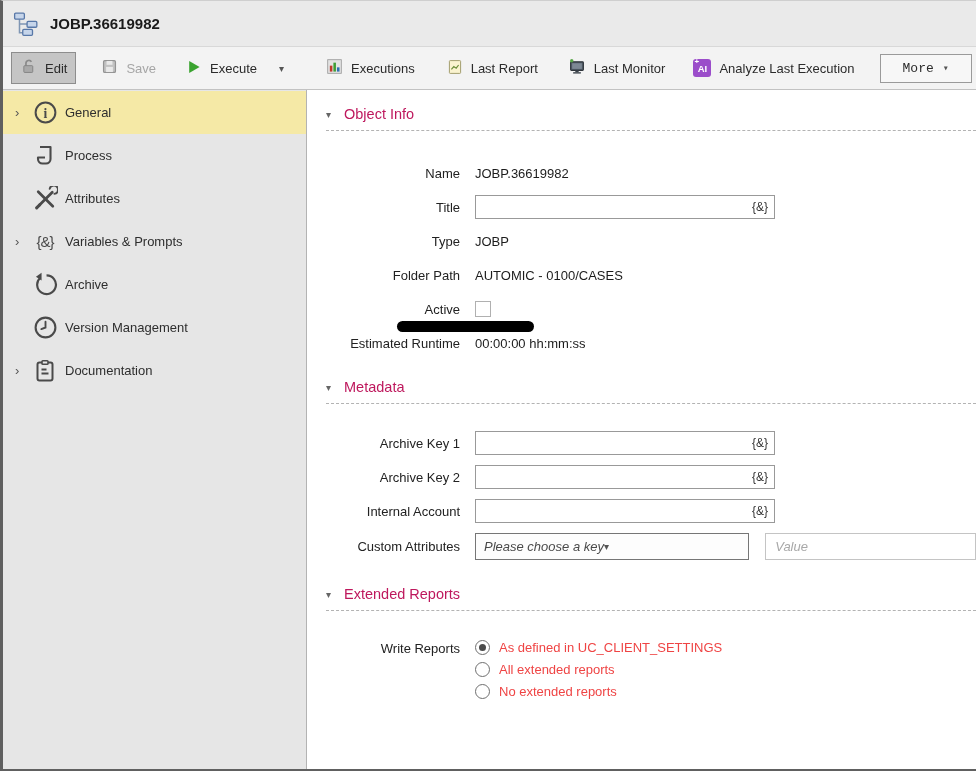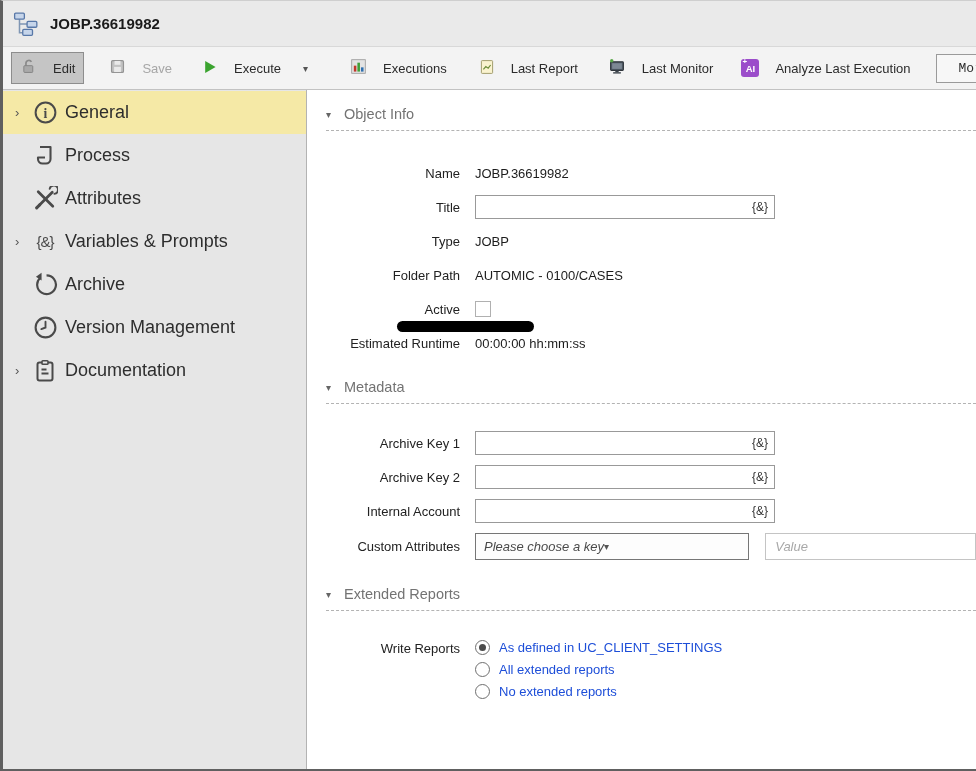--- a/index.html
+++ b/index.html
@@ -8,48 +8,48 @@
     border-left:3px solid #5f5f5f;border-bottom:2px solid #606060;border-top:1px solid #cfcfcf;
     background:#fff;font-family:"Liberation Sans",sans-serif;
     display:flex;flex-direction:column;
   }
   
   .titlebar{height:45px;flex:0 0 auto;background:#eaeaea;display:flex;align-items:center;padding-left:10px;gap:11px;}
   .titlebar .title{font-weight:bold;font-size:15px;color:#1b1b1b;}
   
   .toolbar{height:42px;flex:0 0 auto;background:#f3f3f3;border-top:1px solid #d8d8d8;border-bottom:1px solid #c2c2c2;
     display:flex;align-items:center;padding:0 8px;}
-  .tbtn{display:flex;align-items:center;gap:16px;padding:5px 8px;font-size:13px;color:#2b2b2b;
+  .tbtn{display:flex;align-items:center;gap:8px;padding:5px 8px;font-size:13px;color:#2b2b2b;
     border:1px solid transparent;background:transparent;cursor:pointer;white-space:nowrap;font-family:inherit;}
   .tbtn.pressed{background:#c5c5c5;border-color:#8d8d8d;}
   .tbtn.disabled{color:#a6a6a6;cursor:default;}
   .vsep{width:1px;height:18px;background:#c9c9c9;margin:0 3px;}
   .chev{font-size:10px;color:#555;}
   .more-btn{border:1px solid #9a9a9a;background:#f7f7f7;padding:6px 22px;display:flex;align-items:center;gap:9px;
     font-size:13px;color:#2b2b2b;cursor:pointer;font-family:Liberation Mono, monospace;}
   .ai-badge{width:18px;height:18px;border-radius:3px;background:#9b4dca;color:#fff;font-size:9.5px;font-weight:bold;
     display:flex;align-items:center;justify-content:center;position:relative;}
   .ai-badge::before{content:"+";position:absolute;top:-2px;left:1px;font-size:8px;font-weight:bold;color:#fff;}
   
   .main{flex:1;display:flex;min-height:0;}
   .sidebar{width:303px;flex:0 0 auto;background:#e6e6e6;border-right:1px solid #b3b3b3;padding-top:1px;}
   .side-item{height:43px;display:flex;align-items:center;position:relative;cursor:pointer;}
   .side-item.selected{background:#f5e9a6;}
   .expander{position:absolute;left:12px;color:#555;font-size:13px;line-height:1;}
   .sicon{position:absolute;left:29px;width:26px;height:26px;display:flex;align-items:center;justify-content:center;color:#4a4a4a;}
-  .slabel{margin-left:62px;font-size:18px;color:#2e2e2e;}
+  .slabel{margin-left:62px;font-size:13px;color:#2e2e2e;}
   .braces{font-size:15px;color:#4a4a4a;letter-spacing:-1px;}
   
   .content{flex:1;background:#fff;overflow:hidden;position:relative;}
   .section{margin-left:19px;}
   .section.first{padding-top:16px;}
   .section.mt24{margin-top:24px;}
   .section.mt26{margin-top:26px;}
   .sec-header{display:flex;align-items:center;gap:13px;padding-bottom:8px;border-bottom:1px dashed #b3b3b3;cursor:pointer;}
-  .sec-title{font-size:14.5px;color:#737373;}
+  .sec-title{font-size:14.5px;color:#be185d;}
   .sec-chevron{color:#666;font-size:10px;}
   .rows{padding-top:30px;}
   .rows.pt27{padding-top:27px;}
   .rows.pt29{padding-top:29px;}
   .frow{display:flex;align-items:center;min-height:24px;margin-bottom:10px;position:relative;}
   .frow.start{align-items:flex-start;}
   .flabel{width:134px;flex:0 0 auto;text-align:right;font-size:13px;color:#222;}
   .fval{margin-left:15px;font-size:13px;color:#1c1c1c;}
   .finput-wrap{margin-left:15px;width:300px;height:24px;border:1px solid #999;background:#fff;
     display:flex;align-items:center;box-sizing:border-box;}
@@ -61,21 +61,21 @@
     display:flex;align-items:center;padding:0 8px;font-size:13px;color:#4a4a4a;
     font-style:italic;cursor:pointer;}
   .fselect .chev{font-style:normal;}
   .value-input{margin-left:16px;width:230px;height:27px;border:1px solid #c4c4c4;box-sizing:border-box;
     padding:0 9px;font-size:13px;font-family:inherit;color:#333;outline:none;}
   input::placeholder{color:#a8a8a8;font-style:italic;}
   .radio-group{margin-left:15px;display:flex;flex-direction:column;gap:7px;}
   .radio-row{display:flex;align-items:center;gap:9px;height:15px;cursor:pointer;}
   .radio{width:15px;height:15px;flex:0 0 auto;border:1px solid #6f6f6f;border-radius:50%;background:#fff;box-sizing:border-box;position:relative;}
   .radio.checked::after{content:"";position:absolute;top:3px;left:3px;right:3px;bottom:3px;border-radius:50%;background:#4a4a4a;}
-  .radio-label{font-size:13px;color:#1d4ed8;}
+  .radio-label{font-size:13px;color:#ef4444;}
   .wr-label{margin-top:1px;}
 </style>
 </head>
 <body>
 
 <div class="window">
 
   <div class="titlebar">
     <span class="sicon" style="position:static">
       <svg width="28" height="28" viewBox="0 0 24 24">

